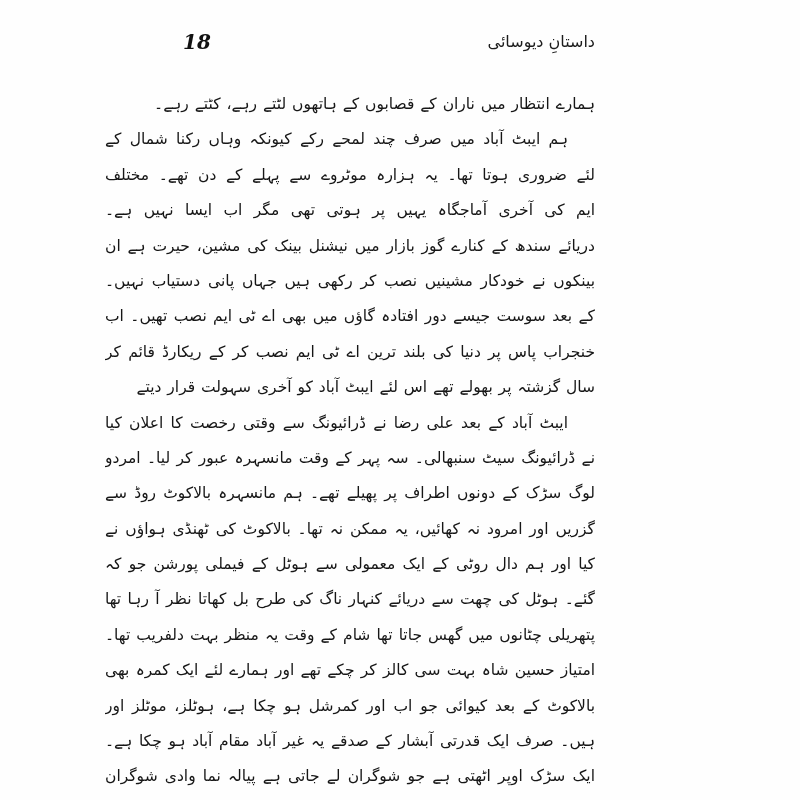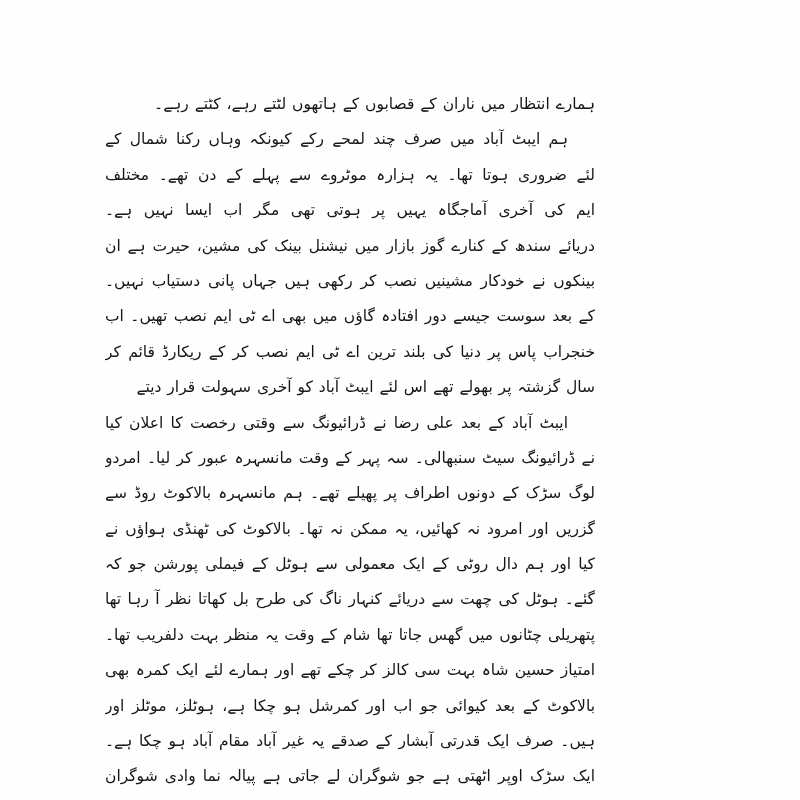--- a/index.html
+++ b/index.html
@@ -73,20 +73,24 @@
   
   .text-line.end {
     text-align: right;
   }
 </style>
 </head>
 <body>
 
 <div class="page">
 
+  <div class="running-header">
+    <span class="page-number">18</span>
+    <span class="header-title">داستانِ دیوسائی</span>
+  </div>
 
   <div class="text-block">
     <div class="text-line end">ہمارے انتظار میں ناران کے قصابوں کے ہاتھوں لٹتے رہے، کٹتے رہے۔</div>
     <div class="text-line start">ہم ایبٹ آباد میں صرف چند لمحے رکے کیونکہ وہاں رکنا شمال کے سیاحوں کے</div>
     <div class="text-line full">لئے ضروری ہوتا تھا۔ یہ ہزارہ موٹروے سے پہلے کے دن تھے۔ مختلف بینکوں کی اے ٹی</div>
     <div class="text-line full">ایم کی آخری آماجگاہ یہیں پر ہوتی تھی مگر اب ایسا نہیں ہے۔ مانسہرہ، بالاکوٹ، ناران،</div>
     <div class="text-line full">دریائے سندھ کے کنارے گوز بازار میں نیشنل بینک کی مشین، حیرت ہے ان مقامات پر</div>
     <div class="text-line full">بینکوں نے خودکار مشینیں نصب کر رکھی ہیں جہاں پانی دستیاب نہیں۔ ہنزہ کی پوری وادی</div>
     <div class="text-line full">کے بعد سوست جیسے دور افتادہ گاؤں میں بھی اے ٹی ایم نصب تھیں۔ اب نیشنل بینک نے</div>
     <div class="text-line full">خنجراب پاس پر دنیا کی بلند ترین اے ٹی ایم نصب کر کے ریکارڈ قائم کر دیا ہے۔ مگر ہم</div>

